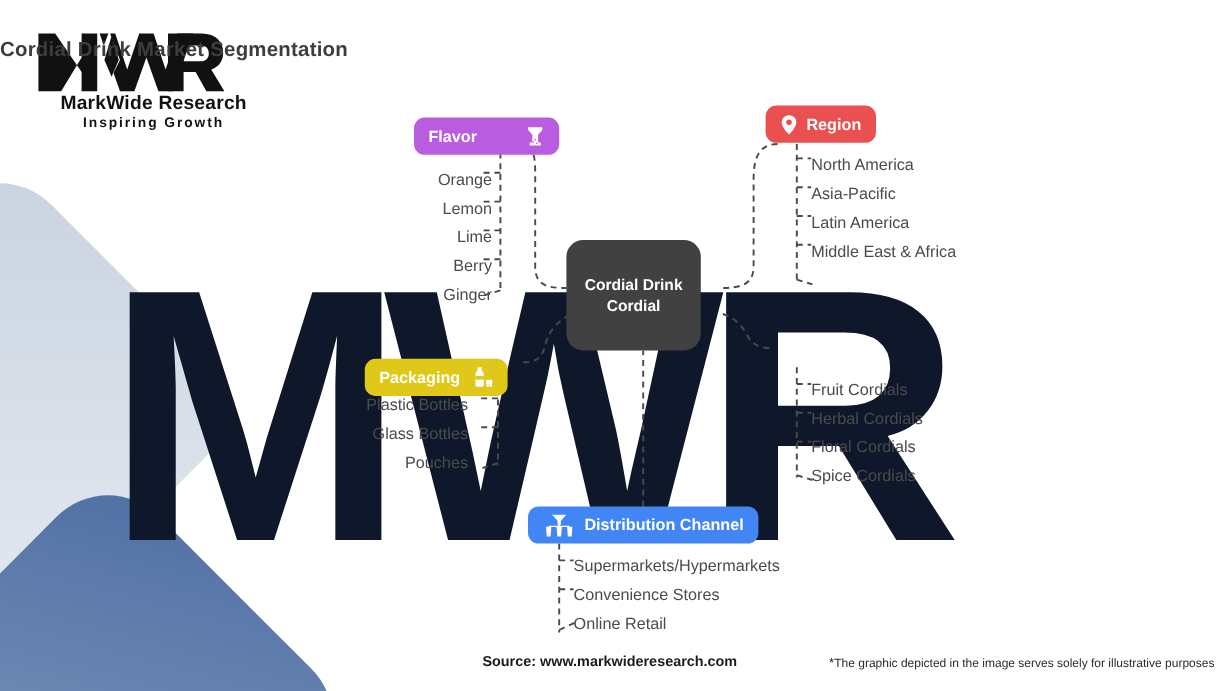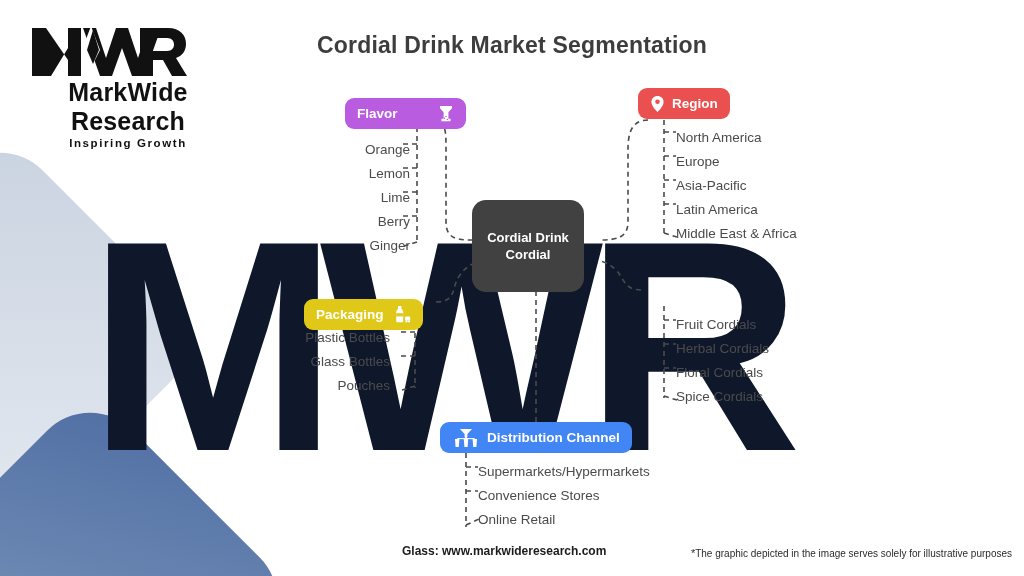--- a/index.html
+++ b/index.html
@@ -54,39 +54,38 @@
   .logo-wrap {
     position: absolute;
     left: 28px;
     top: 22px;
     width: 200px;
     text-align: center;
     color: #111;
   }
   .logo-mark { display:block; }
   .logo-name {
-    font-size: 25px;
+    font-size: 16px;
     font-weight: 700;
     letter-spacing: .2px;
     margin-top: -2px;
   }
   .logo-tag {
     font-size: 11.5px;
     font-weight: 600;
     letter-spacing: 1.6px;
     margin-top: 1px;
   }
 
   
   .title {
     position: absolute;
     left: 0; right: 0;
     top: 32px;
-    text-align: center;
-    font-size: 23px;
+    font-size: 17px;
     font-weight: 700;
     color: #3d3d3d;
     letter-spacing: .2px;
   }
 
   
   #wires {
     position: absolute;
     left: 0; top: 0;
     width: 1024px; height: 576px;
@@ -263,21 +262,20 @@
 
   <div class="badge b-region" style="background:#e9504f">
     <svg width="15" height="18" viewBox="0 0 15 18">
       <path d="M7.5 1 C4 1 1.4 3.6 1.4 7 C1.4 11.4 7.5 17 7.5 17 C7.5 17 13.6 11.4 13.6 7 C13.6 3.6 11 1 7.5 1 Z" fill="#fff"></path>
       <circle cx="7.5" cy="6.8" r="2.3" fill="#e9504f"></circle>
     </svg>
     <span>Region</span>
   </div>
   <div class="items i-region">
     <span class="it">North America</span>
-    <span class="it">Europe</span>
     <span class="it">Asia-Pacific</span>
     <span class="it">Latin America</span>
     <span class="it">Middle East &amp; Africa</span>
   </div>
 
   <div class="badge b-pack" style="background:#e0c818">
     <span>Packaging</span>
     <svg width="20" height="19" viewBox="0 0 20 19">
       <path d="M7 1 h3.4 v2.4 c0 1 1.8 1.6 1.8 3.4 v9 c0 .9 -.6 1.5 -1.5 1.5 h-4 c-.9 0 -1.5 -.6 -1.5 -1.5 v-9 c0 -1.8 1.8 -2.4 1.8 -3.4 z" fill="#fff"></path>
       <rect x="5.2" y="8.2" width="7" height="3.2" fill="#e0c818"></rect>
@@ -309,18 +307,18 @@
       <path d="M5.2 10.6 L13.8 10.6 L22.6 10.6" stroke="#fff" stroke-width="1.1" fill="none"></path>
     </svg>
     <span>Distribution Channel</span>
   </div>
   <div class="items i-dist">
     <span class="it">Supermarkets/Hypermarkets</span>
     <span class="it">Convenience Stores</span>
     <span class="it">Online Retail</span>
   </div>
 
-  <div class="source">Glass: www.markwideresearch.com</div>
+  <div class="source">Source: www.markwideresearch.com</div>
   <div class="disclaimer">
     <span class="star">*</span><span>The graphic depicted in the image serves solely for illustrative purposes</span>
   </div>
 
 </div>
 
 </body></html>

